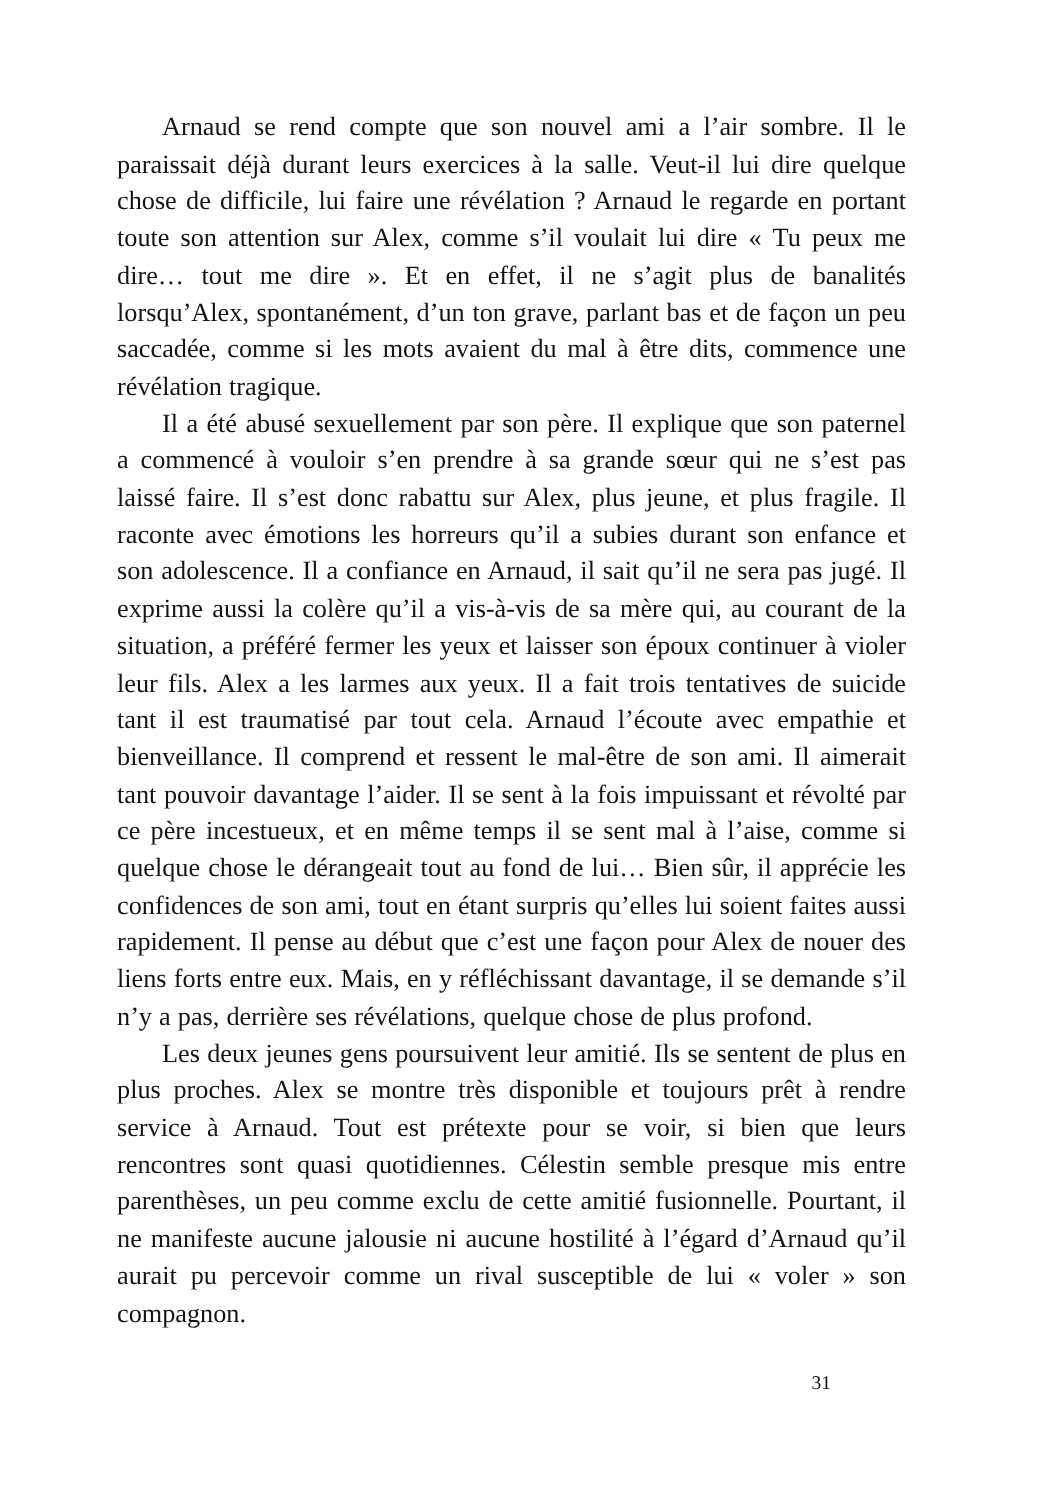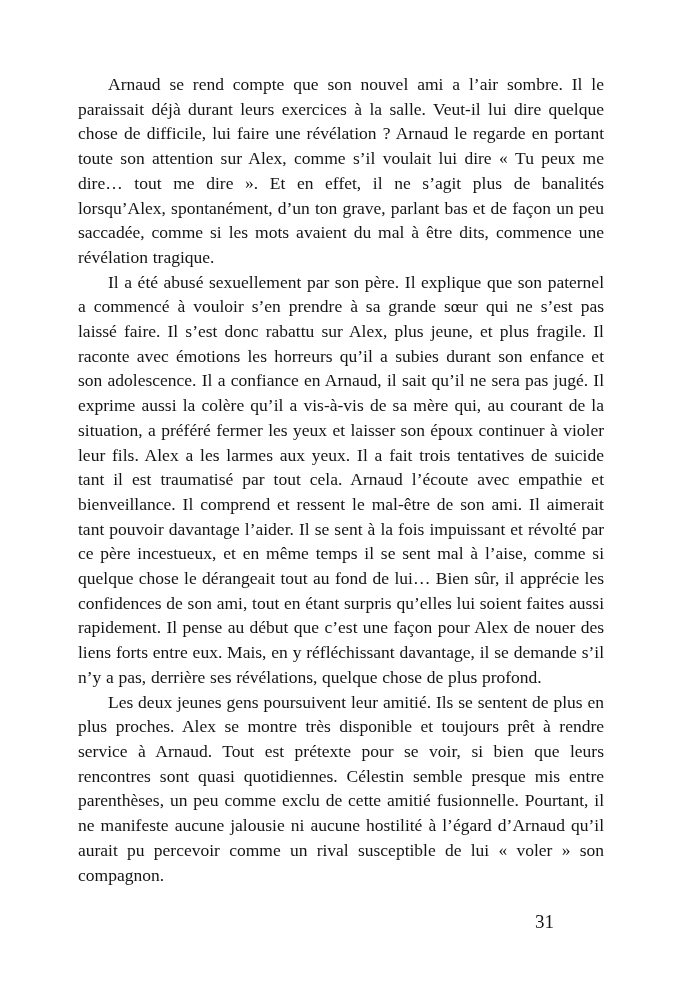--- a/index.html
+++ b/index.html
@@ -29,21 +29,21 @@
   .text-block p {
     margin: 0;
     padding: 0;
     text-indent: 30px;
     word-spacing: 0.02em;
   }
   .page-number {
     position: absolute;
     right: 96px;
     top: 910px;
-    font-size: 19px;
+    font-size: 13px;
     color: #141414;
   }
 </style>
 </head>
 <body>
 
 <div class="page">
   <main class="text-block">
     <p>Arnaud se rend compte que son nouvel ami a l’air sombre. Il le paraissait déjà durant leurs exercices à la salle. Veut-il lui dire quelque chose de difficile, lui faire une révélation&nbsp;? Arnaud le regarde en portant toute son attention sur Alex, comme s’il voulait lui dire «&nbsp;Tu peux me dire… tout me dire&nbsp;». Et en effet, il ne s’agit plus de banalités lorsqu’Alex, spontanément, d’un ton grave, parlant bas et de façon un peu saccadée, comme si les mots avaient du mal à être dits, commence une révélation tragique.</p>
     <p>Il a été abusé sexuellement par son père. Il explique que son paternel a commencé à vouloir s’en prendre à sa grande sœur qui ne s’est pas laissé faire. Il s’est donc rabattu sur Alex, plus jeune, et plus fragile. Il raconte avec émotions les horreurs qu’il a subies durant son enfance et son adolescence. Il a confiance en Arnaud, il sait qu’il ne sera pas jugé. Il exprime aussi la colère qu’il a vis-à-vis de sa mère qui, au courant de la situation, a préféré fermer les yeux et laisser son époux continuer à violer leur fils. Alex a les larmes aux yeux. Il a fait trois tentatives de suicide tant il est traumatisé par tout cela. Arnaud l’écoute avec empathie et bienveillance. Il comprend et ressent le mal-être de son ami. Il aimerait tant pouvoir davantage l’aider. Il se sent à la fois impuissant et révolté par ce père incestueux, et en même temps il se sent mal à l’aise, comme si quelque chose le dérangeait tout au fond de lui… Bien sûr, il apprécie les confidences de son ami, tout en étant surpris qu’elles lui soient faites aussi rapidement. Il pense au début que c’est une façon pour Alex de nouer des liens forts entre eux. Mais, en y réfléchissant davantage, il se demande s’il n’y a pas, derrière ses révélations, quelque chose de plus profond.</p>

